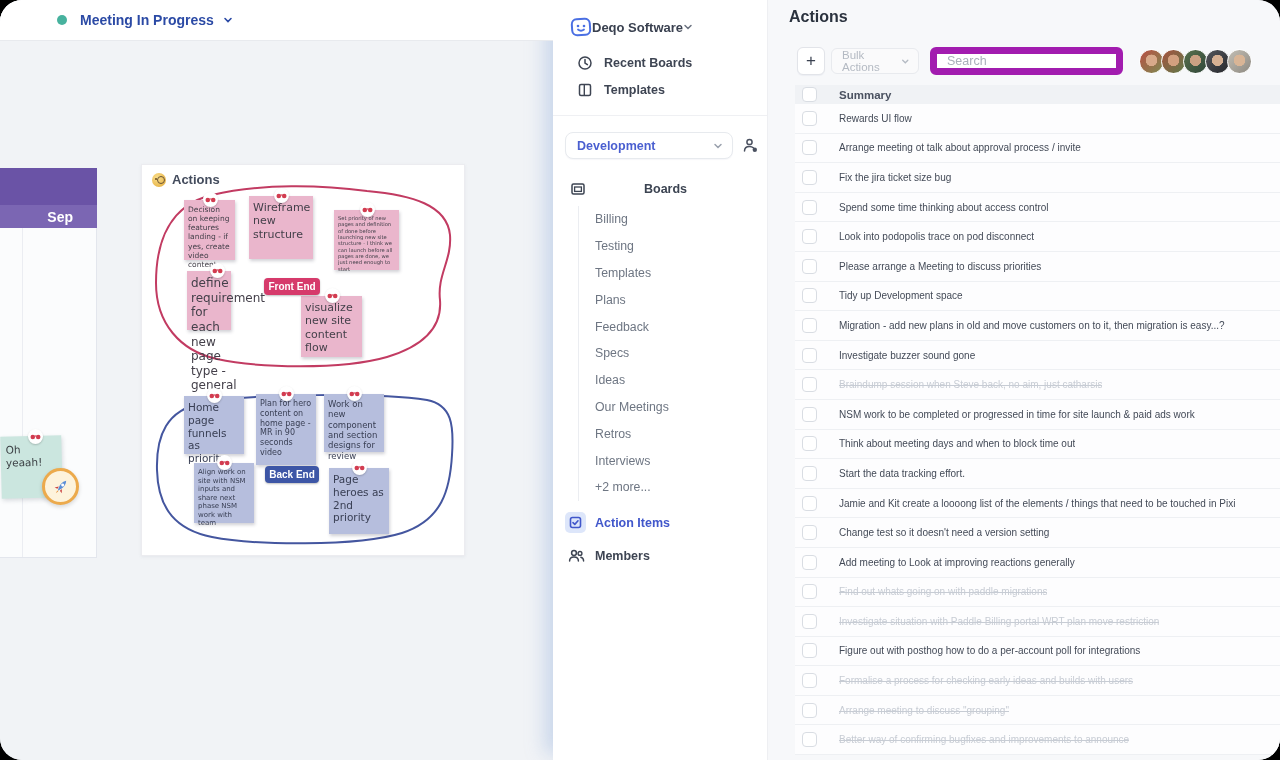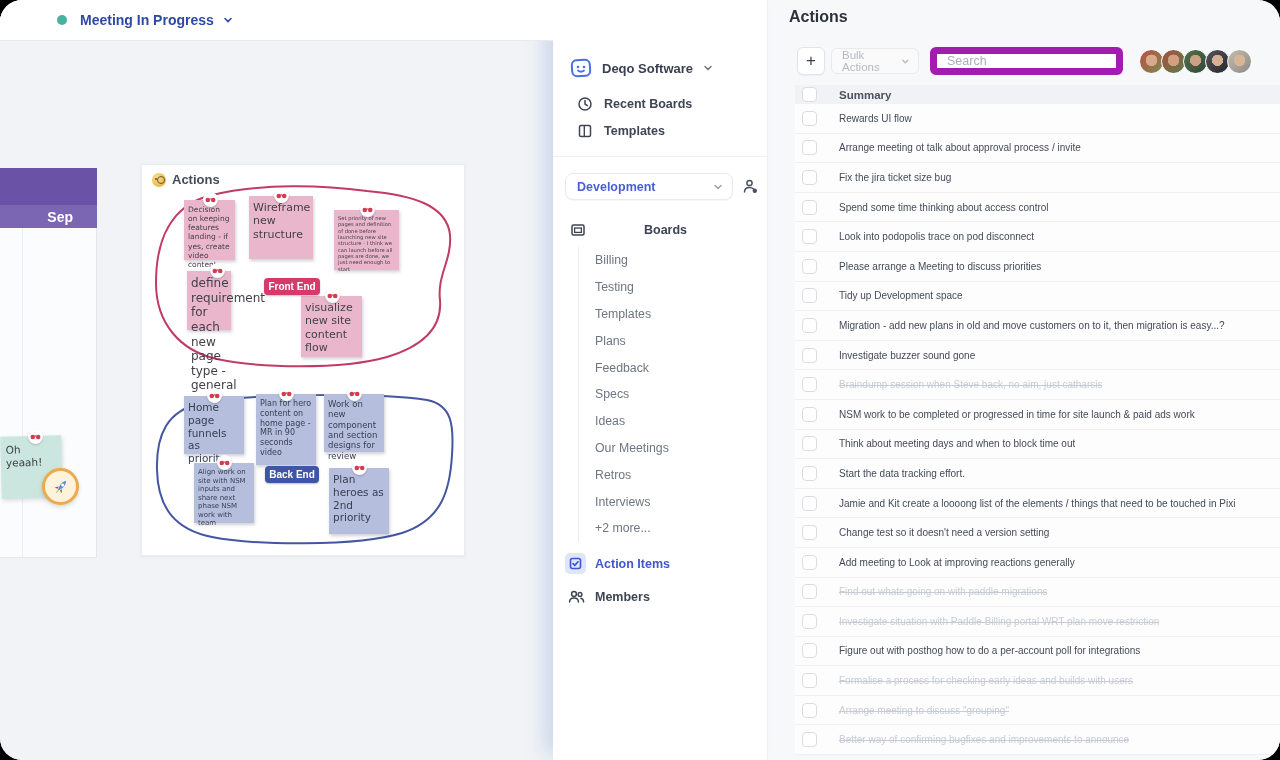--- a/index.html
+++ b/index.html
@@ -43,21 +43,21 @@
   .loops{position:absolute;left:0;top:0;width:324px;height:392px;pointer-events:none;}
   .sticky{position:absolute;box-shadow:1px 2px 3px rgba(70,70,90,.25);padding:5px 4px;
           font-family:"DejaVu Sans",sans-serif;line-height:1.22;color:#44404a;white-space:pre-line;}
   .sticky.pink{background:#eab6cc;}
   .sticky.lav{background:#b6bedd;color:#383e53;}
   .chip{position:absolute;border-radius:4px;color:#fff;font-weight:700;font-size:10px;
         display:flex;align-items:center;justify-content:center;box-shadow:0 1px 2px rgba(0,0,0,.25);}
   
   .sidebar{position:relative;width:215px;height:760px;background:#fff;flex:none;z-index:2;
            box-shadow:-14px 0 18px -6px rgba(125,160,215,.35);border-right:1px solid #eeeff2;}
-  .logorow{display:flex;align-items:center;gap:10px;padding:15px 0 0 17px;height:39px;margin-top:41px;}
+  .logorow{display:flex;align-items:center;padding:15px 0 0 17px;height:39px;}
   .workspacename{font-size:13px;font-weight:700;color:#3a4150;}
   .navrow{display:flex;align-items:center;gap:11px;height:27px;padding-left:24px;cursor:pointer;}
   .navrow span{font-size:12.5px;color:#3e4553;font-weight:600;}
   .nav-block{margin-top:10px;}
   .sidediv{height:1px;background:#eff0f3;margin-top:12px;}
   .selectrow{display:flex;align-items:center;margin:16px 0 0 12px;}
   .spaceselect{width:168px;height:27px;border:1px solid #e7eaee;border-radius:8px;background:#fff;
                display:flex;align-items:center;justify-content:space-between;padding:0 9px 0 11px;cursor:pointer;
                box-shadow:0 1px 1px rgba(40,60,120,.04);}
   .spaceselect .val{font-size:12.5px;font-weight:600;color:#4a5fd0;}
@@ -219,21 +219,21 @@
             </svg>
           </div>
           <div class="sticky lav" style="left: 52px; top: 298px; width: 60px; height: 60px; font-size: 7px;">Align work on site with NSM inputs and share next phase NSM work with team</div>
           <div class="badge-glasses" style="left: 75px; top: 290px;">
             <svg width="11" height="6" viewBox="0 0 11 6">
               <circle cx="2.8" cy="3" r="2.3" fill="#d23c50"></circle>
               <circle cx="8.2" cy="3" r="2.3" fill="#d23c50"></circle>
               <line x1="4.6" y1="2" x2="6.4" y2="2" stroke="#d23c50" stroke-width="1.2"></line>
             </svg>
           </div>
-          <div class="sticky lav" style="left: 187px; top: 303px; width: 60px; height: 66px; font-size: 10.5px;">Plan heroes as 2nd priority</div>
+          <div class="sticky lav" style="left: 187px; top: 303px; width: 60px; height: 66px; font-size: 10.5px;">Page heroes as 2nd priority</div>
           <div class="badge-glasses" style="left: 210px; top: 295px;">
             <svg width="11" height="6" viewBox="0 0 11 6">
               <circle cx="2.8" cy="3" r="2.3" fill="#d23c50"></circle>
               <circle cx="8.2" cy="3" r="2.3" fill="#d23c50"></circle>
               <line x1="4.6" y1="2" x2="6.4" y2="2" stroke="#d23c50" stroke-width="1.2"></line>
             </svg>
           </div>
           <div class="chip" style="left: 123px; top: 301px; width: 54px; height: 17px; background: rgb(61, 86, 166);">Back End</div>
         </div>
     </div>

